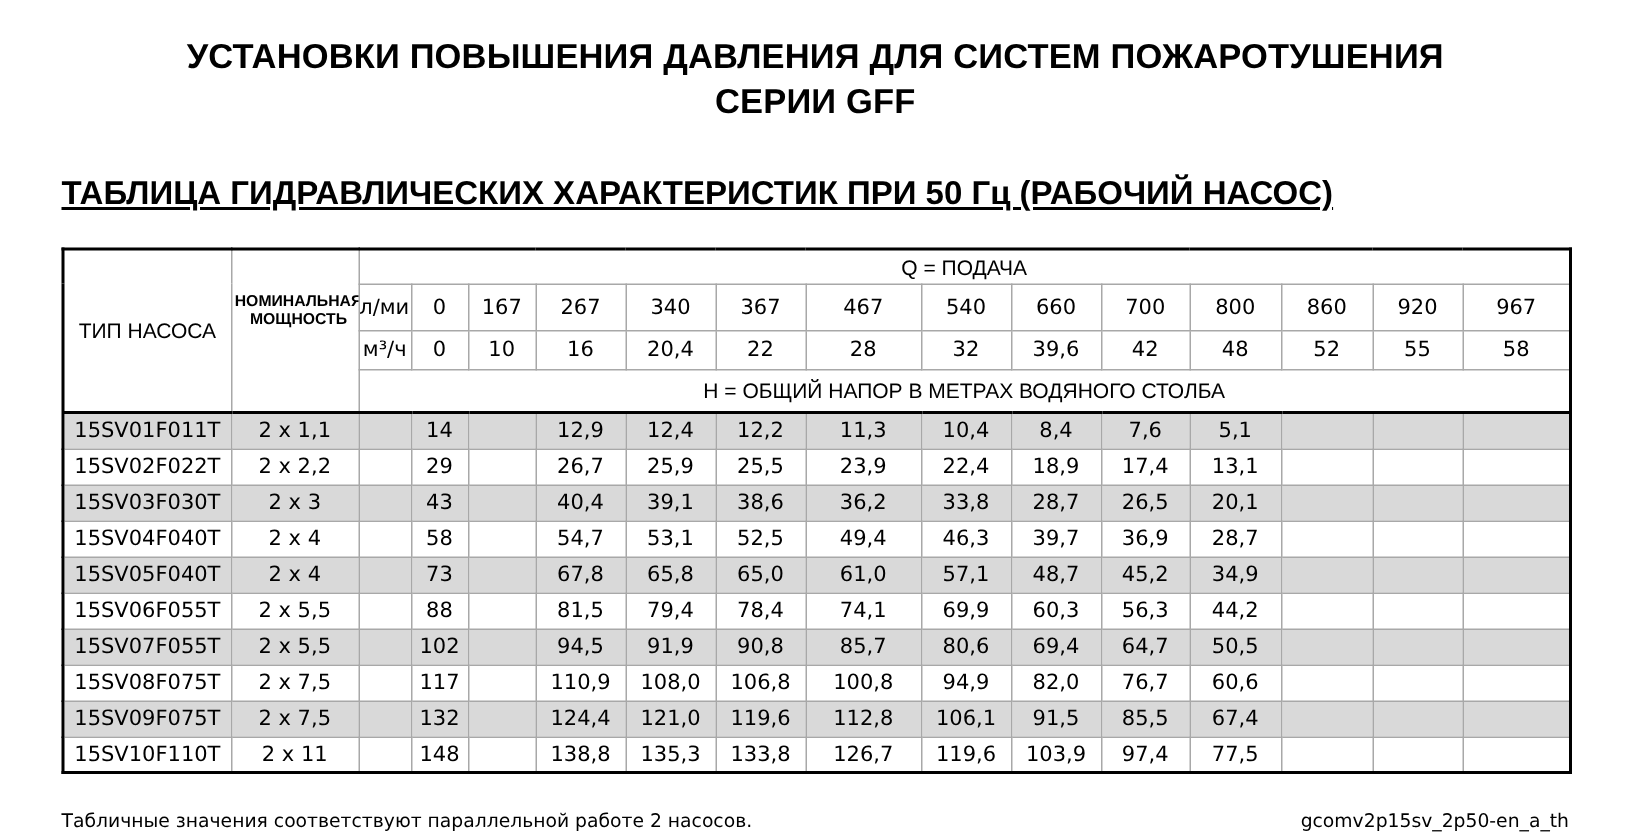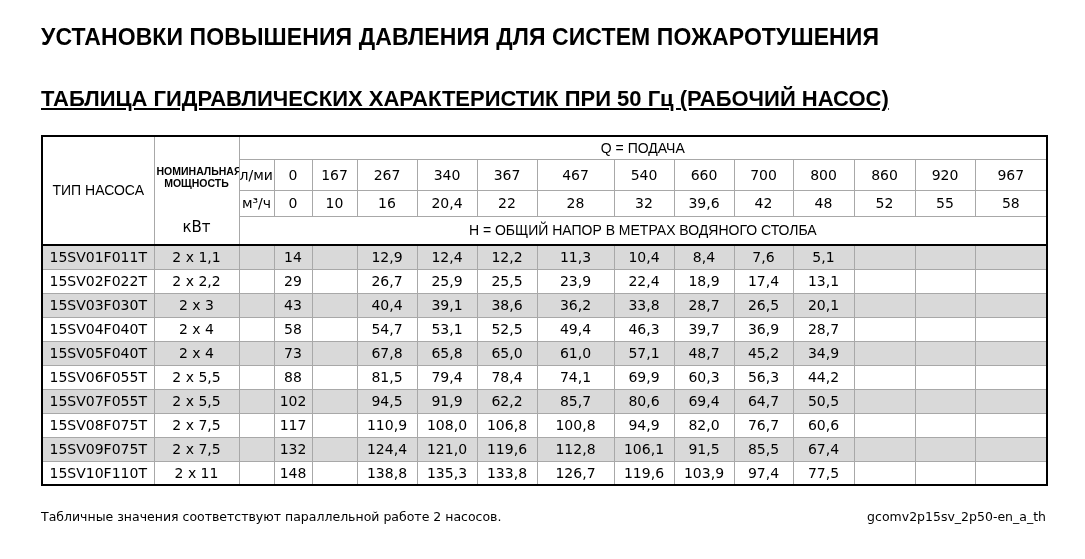--- a/index.html
+++ b/index.html
@@ -13,20 +13,21 @@
   }
   .page { padding: 12px 39px 0 41px; }
 
   .title {
     font-family: "Liberation Sans", sans-serif;
     font-weight: bold;
     font-size: 23px;
     line-height: 30px;
     letter-spacing: 0.1px;
     margin: 10px 0 0 0;
+    text-align: center;
   }
   .subtitle {
     font-family: "Liberation Sans", sans-serif;
     font-weight: bold;
     font-size: 22px;
     line-height: 28px;
     margin: 33px 0 0 0;
     text-decoration: underline;
   }
 
@@ -59,21 +60,21 @@
   table.spec tbody tr { height: 24px; }
 
   th.corner-type {
     font-family: Liberation Sans, sans-serif;
     font-weight: bold;
     font-size: 16px;
     line-height: 21px;
     white-space: pre-line;
     margin-left: 21px;
   }
-  .power-wrap { display: flex; flex-direction: column; height: 97px; }
+  .power-wrap { display: flex; flex-direction: row; height: 97px; }
   .power-label {
     font-family: "Liberation Sans", sans-serif;
     font-weight: bold;
     font-size: 10.5px;
     line-height: 12px;
     margin-top: 23px;
     white-space: normal;
     padding: 0 2px;
   }
   .power-unit { margin-top: auto; font-size: 15px; line-height: 20px; padding-bottom: 2px; }
@@ -99,20 +100,21 @@
     line-height: 16px;
   }
 </style>
 </head>
 <body>
 
 <div class="page">
 
   <div class="title">
     <div>УСТАНОВКИ ПОВЫШЕНИЯ ДАВЛЕНИЯ ДЛЯ СИСТЕМ ПОЖАРОТУШЕНИЯ</div>
+    <div>СЕРИИ GFF</div>
   </div>
 
   <div class="subtitle">ТАБЛИЦА ГИДРАВЛИЧЕСКИХ ХАРАКТЕРИСТИК ПРИ 50 Гц (РАБОЧИЙ НАСОС)</div>
 
   <table class="spec">
     <colgroup>
       <col style="width:112px">
         <col style="width:85px">
         <col style="width:35px">
         <col style="width:38px">
@@ -287,21 +289,21 @@
           <td></td>
         </tr>
         <tr class="stripe">
           <td class="type-cell dark-r">15SV07F055T</td>
           <td class="dark-r">2 x 5,5</td>
           <td class="ndr"></td>
           <td>102</td>
           <td></td>
           <td>94,5</td>
           <td>91,9</td>
-          <td>62,2</td>
+          <td>90,8</td>
           <td>85,7</td>
           <td>80,6</td>
           <td>69,4</td>
           <td>64,7</td>
           <td>50,5</td>
           <td></td>
           <td></td>
           <td></td>
         </tr>
         <tr>

